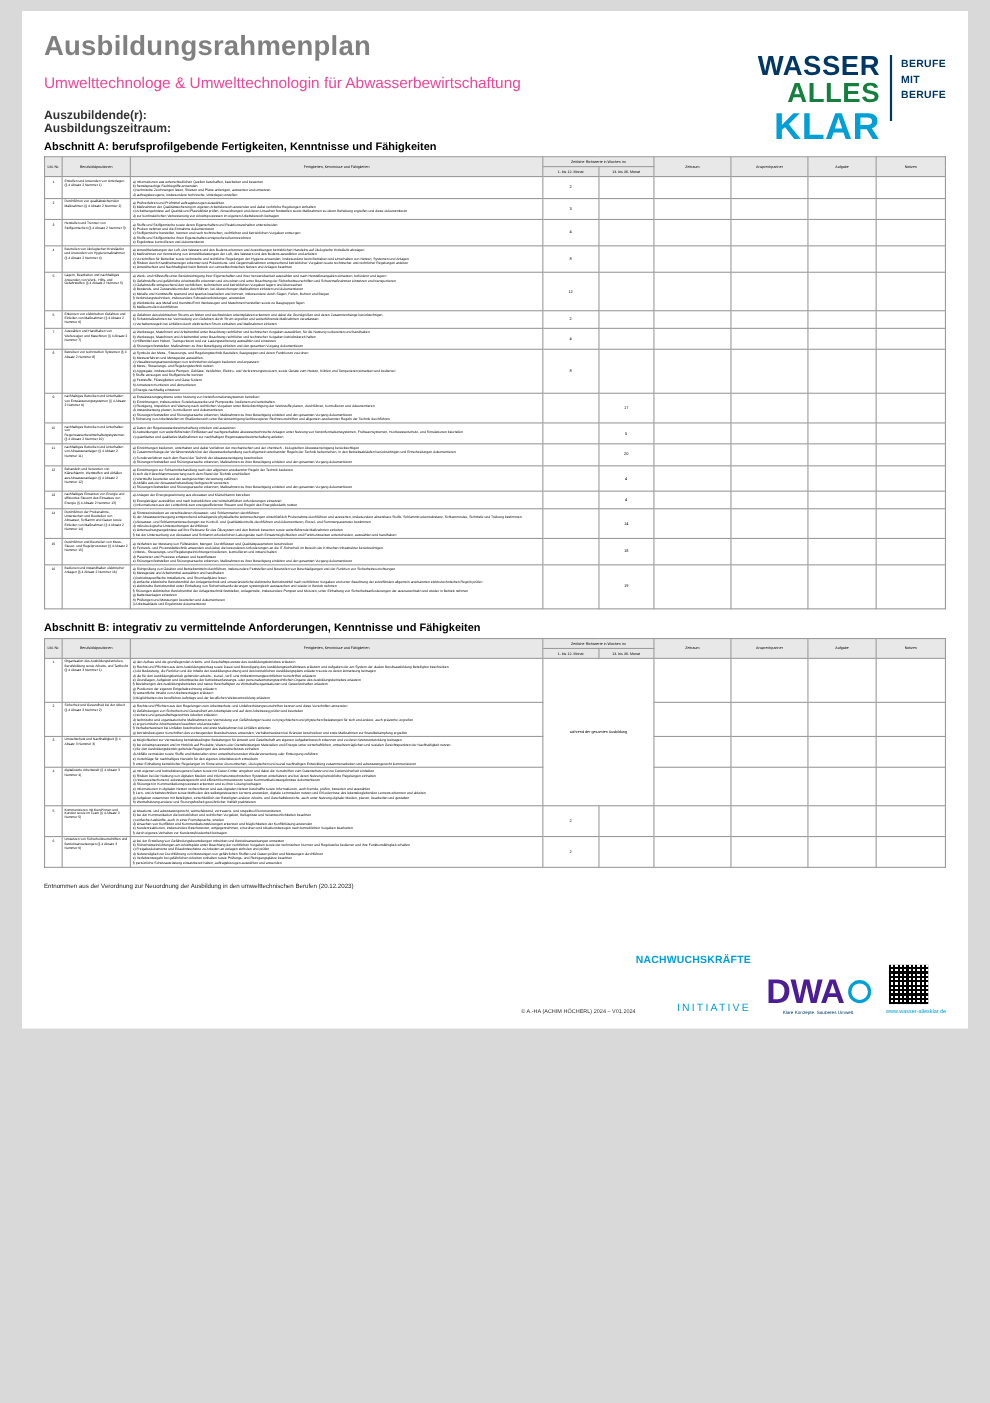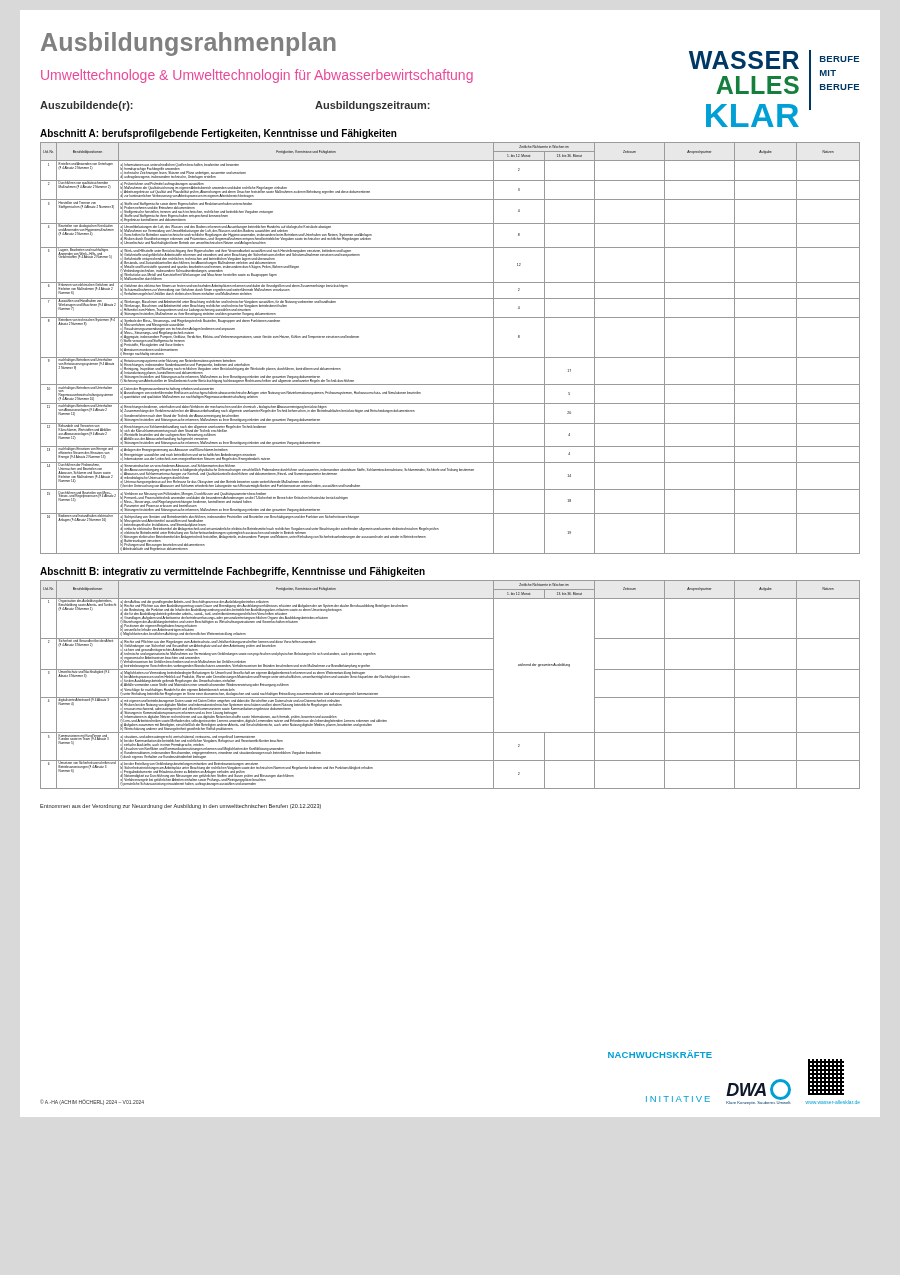--- a/index.html
+++ b/index.html
@@ -7,21 +7,21 @@
   body {
     width: 900px;
     height: 1275px;
     background: #d9d9d9;
     font-family: "Liberation Sans", sans-serif;
     color: #000;
   }
   .page {
     position: relative;
     width: 860px;
-    height: 1107px;
+    height: 925px;
     margin: 10px auto;
     background: #ffffff;
     padding: 18px 20px 10px 20px;
   }
   
   .hdr { position: relative; height: 96px; }
   .hdr h1 {
     margin: 0;
     font-size: 25px;
     font-weight: bold;
@@ -33,20 +33,21 @@
     font-size: 14px;
     font-weight: normal;
     color: #ec4899;
   }
   .hdr .row3 {
     margin-top: 16px;
     font-size: 11px;
     font-weight: bold;
     color: #333;
     display: flex;
+    flex-direction: column;
   }
   .hdr .row3 .a { width: 275px; }
   .logo {
     position: absolute;
     right: 0; top: 20px;
     display: flex;
     align-items: flex-start;
   }
   .logo .words {
     text-align: right;
@@ -108,29 +109,29 @@
   .footnote {
     margin-top: 14px;
     font-size: 5.6px;
     color: #222;
   }
   .footer {
     position: absolute;
     left: 20px; right: 20px; bottom: 12px;
     display: flex;
     align-items: flex-end;
-    justify-content: space-between;
+    justify-content: flex-end;
   }
   .copyright { font-size: 5px; color: #333; }
   .footer-right { display: flex; align-items: flex-end; gap: 14px; }
   .nki { text-align: right; line-height: 1.15; }
   .nki .l1 { font-size: 9.5px; font-weight: bold; color: #00a0d6; letter-spacing: .2px;}
   .nki .l2 { font-size: 9.5px; color: #00a0d6; letter-spacing: 2px; margin-top: 33px; }
   .dwa { display: flex; align-items: center; gap: 3px; }
-  .dwa .txt { font-size: 18px; font-weight: bold; color: #0f172a; letter-spacing: -.5px; font-style: italic; }
+  .dwa .txt { font-size: 31px; font-weight: bold; color: #4c1d95; letter-spacing: -.5px; }
   .dwa .ring {
     width: 21px; height: 21px; border-radius: 50%;
     border: 3.5px solid #00a0d6; margin-bottom: 2px;
   }
   .dwa-sub { font-size: 4.2px; color: #003865; text-align: center; margin-top: -2px;}
   .qr-wrap { text-align: center; }
   .qr {
     width: 40px; height: 40px;
     background:
       repeating-linear-gradient(0deg,#000 0 2px,#fff 2px 4px),
@@ -457,21 +458,21 @@
           <td class="c-m12 weeks"></td>
           <td class="c-m36 weeks">19</td>
           <td class="c-zr"></td>
           <td class="c-ap"></td>
           <td class="c-auf"></td>
           <td class="c-not"></td>
         </tr>
       </tbody>
   </table>
 
-  <div class="section-title" style="margin-top:12px">Abschnitt B: integrativ zu vermittelnde Fachbegriffe, Kenntnisse und Fähigkeiten</div>
+  <div class="section-title" style="margin-top:12px">Abschnitt B: integrativ zu vermittelnde Anforderungen, Kenntnisse und Fähigkeiten</div>
   <table class="plan">
     <thead>
       <tr>
         <th class="c-nr" rowspan="2">Lfd. Nr.</th>
         <th class="c-pos" rowspan="2">Berufsbildpositionen</th>
         <th class="c-fkf" rowspan="2">Fertigkeiten, Kenntnisse und Fähigkeiten</th>
         <th colspan="2">Zeitliche Richtwerte in Wochen im</th>
         <th class="c-zr" rowspan="2">Zeitraum</th>
         <th class="c-ap" rowspan="2">Ansprechpartner</th>
         <th class="c-auf" rowspan="2">Aufgabe</th>

